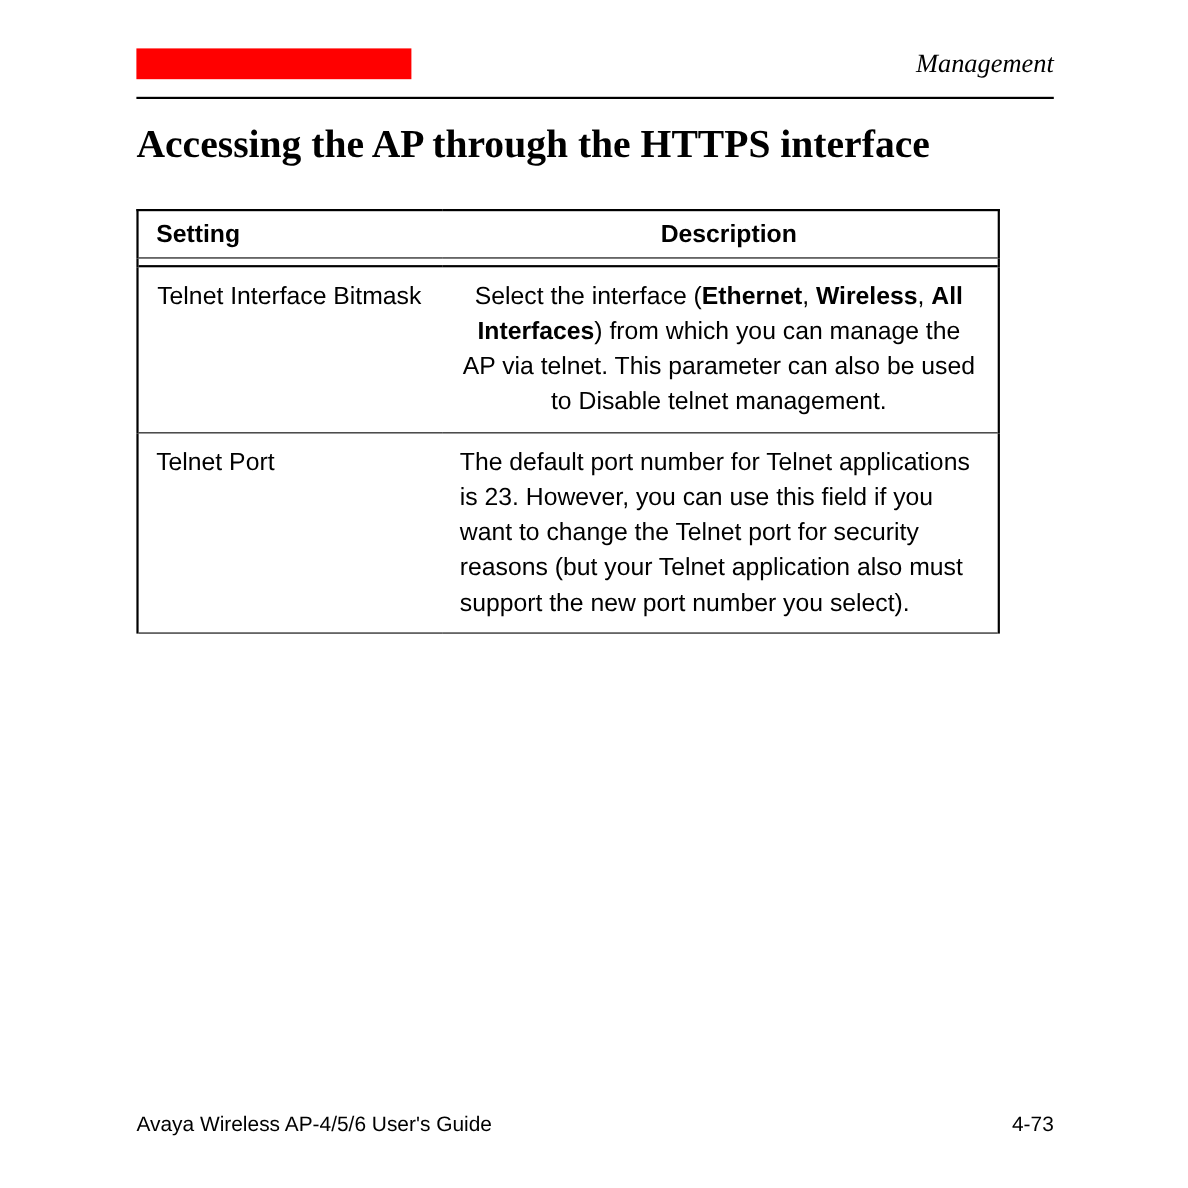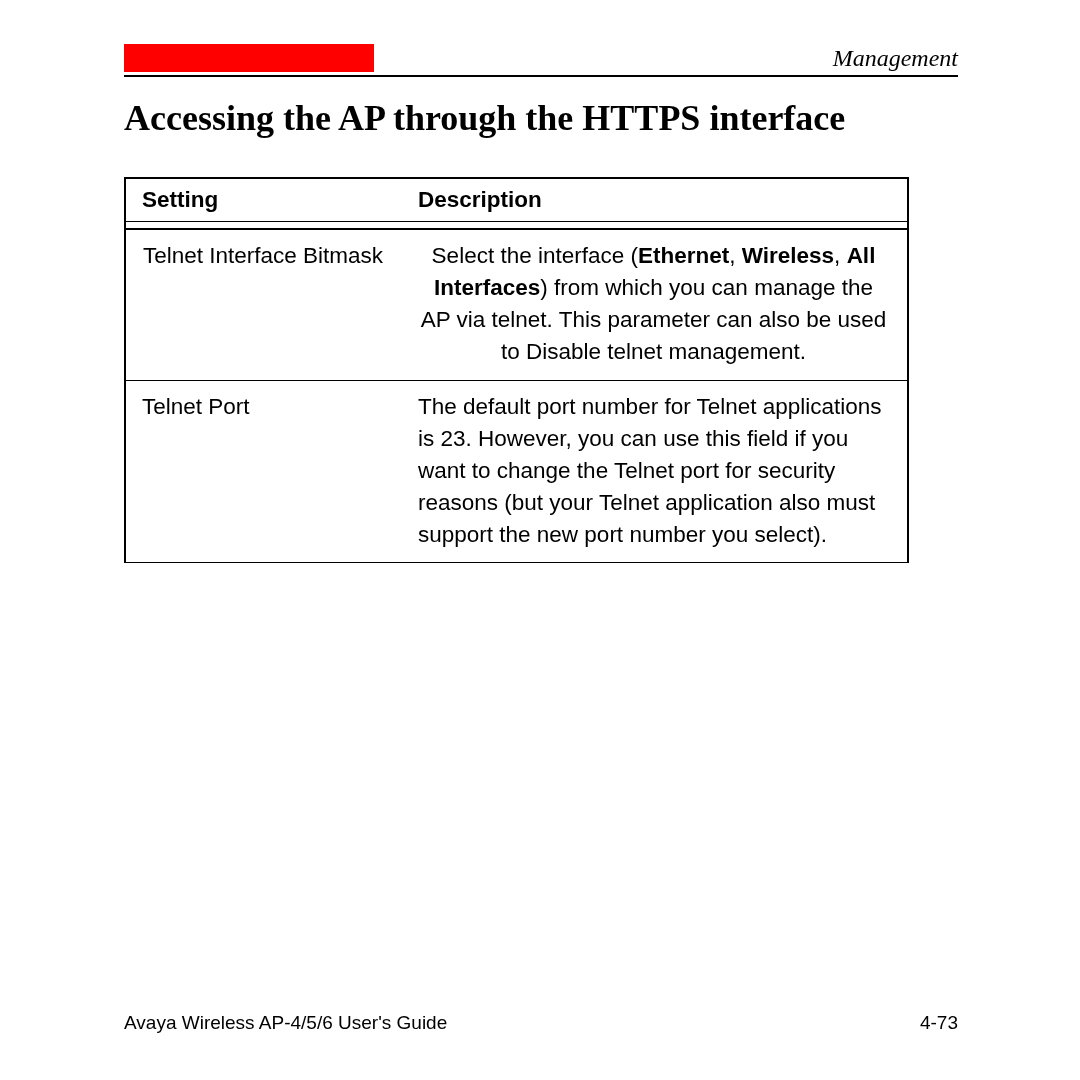--- a/index.html
+++ b/index.html
@@ -15,21 +15,21 @@
     position: relative;
     width: 1080px;
     height: 1080px;
     box-sizing: border-box;
     padding: 44px 122px 0 124px;
   }
   .header-row {
     display: flex;
     align-items: center;
     border-bottom: 2px solid #000;
-    padding-bottom: 3px;
+    padding-bottom: 16px;
     margin-bottom: 20px;
   }
   .red-block {
     width: 250px;
     height: 28px;
     background: #ff0000;
     flex: 0 0 auto;
   }
   .header-label {
     flex: 1 1 auto;
@@ -66,20 +66,21 @@
     padding: 8px 0 8px 16px;
     border: 2px solid #000;
     border-bottom-width: 1px;
   }
   table.settings th:first-child {
     border-right: none;
     width: 260px;
   }
   table.settings th:last-child {
     border-left: none;
+    text-align: center;
   }
   .spacer-row td {
     border-left: 2px solid #000;
     border-right: 2px solid #000;
     height: 6px;
     padding: 0;
   }
   table.settings td.cell {
     border: 1px solid #000;
     border-left-width: 2px;

